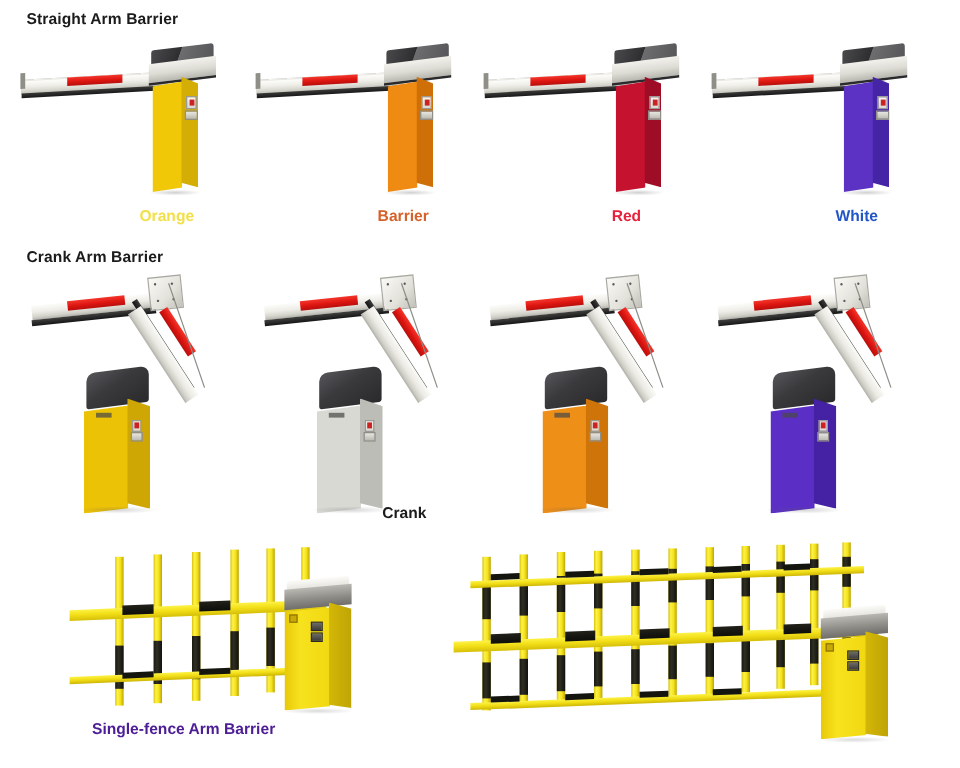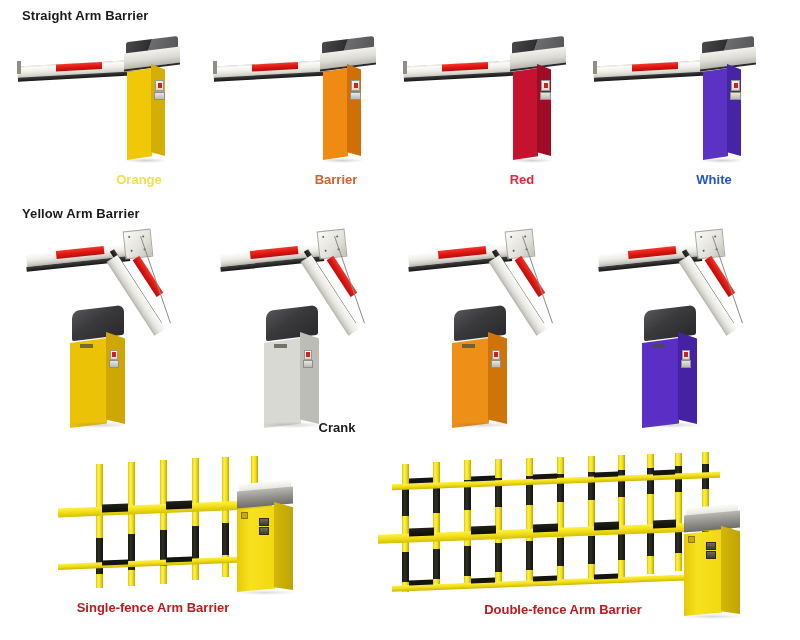--- a/index.html
+++ b/index.html
@@ -31,21 +31,21 @@
     font-size: 13px;
     font-weight: 700;
     text-align: center;
     white-space: nowrap;
     transform: translateX(-50%);
   }
   .caption {
     position: absolute;
     font-size: 13px;
     font-weight: 700;
-    color: #b91c1c;
+    color: #4c1d95;
     text-align: center;
     white-space: nowrap;
     transform: translateX(-50%);
   }
 
   
   .product { position: absolute; }
 
   
   .sb { width: 160px; height: 140px; }
@@ -431,21 +431,21 @@
     <div class="cab">
       <div class="cab-front"></div>
       <div class="cab-side"></div>
       <div class="sticker"></div>
       <div class="lockplate"></div>
     </div>
     <div class="shadow"></div>
   </div>
   <div class="color-label" style="left:714px; top:172px; color:#2256c6;">White</div>
 
-  <div class="section-heading" style="left:22px; top:206px;">Yellow Arm Barrier</div>
+  <div class="section-heading" style="left:22px; top:206px;">Crank Arm Barrier</div>
 
   <div class="product cb" style="left:24px; top:222px; --c-front:#ecc207; --c-side:#cfa705;">
     <div class="upper-arm"></div>
     <div class="upper-under"></div>
     <div class="upper-stripe"></div>
     <div class="joint">
       <div class="bolt" style="left:4px; top:4px;"></div>
       <div class="bolt" style="left:18px; top:5px;"></div>
       <div class="bolt" style="left:5px; top:18px;"></div>
       <div class="bolt" style="left:18px; top:18px;"></div>
@@ -654,15 +654,14 @@
       <div class="fcab-head-top"></div>
       <div class="fcab-head"></div>
       <div class="fcab-front"></div>
       <div class="fcab-side"></div>
       <div class="fcab-led"></div>
       <div class="fcab-btn" style="left:22px; top:36px;"></div>
       <div class="fcab-btn" style="left:22px; top:45px;"></div>
       <div class="fcab-shadow"></div>
     </div>
   </div>
-  <div class="caption" style="left:563px; top:602px;">Double-fence Arm Barrier</div>
 
 </div>
 
 </body></html>

